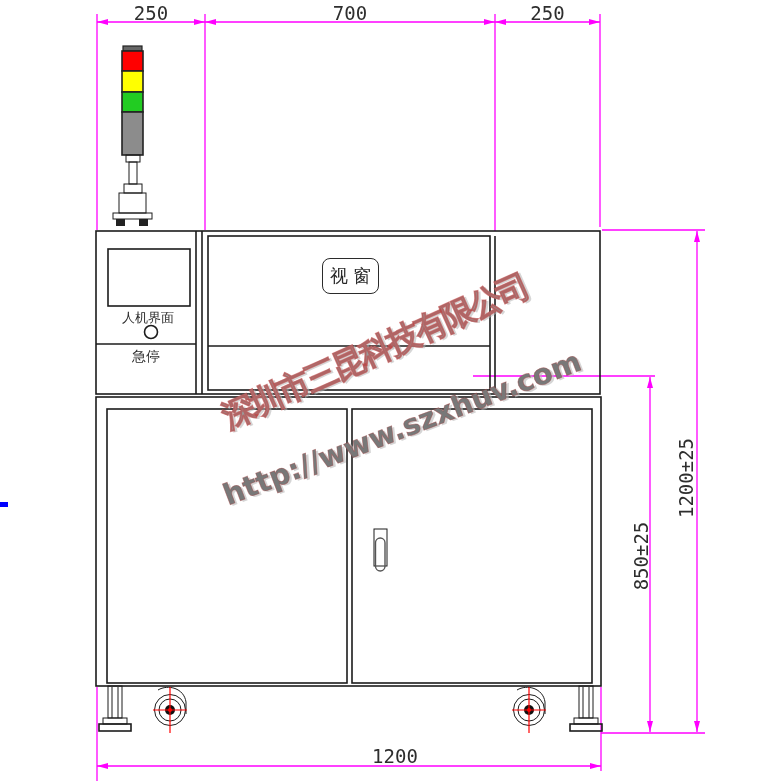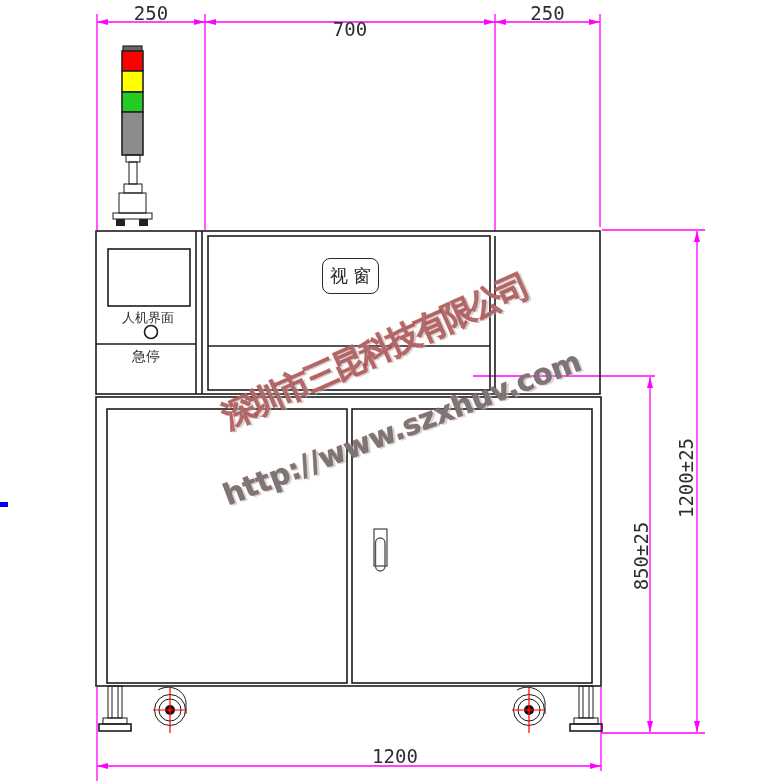--- a/index.html
+++ b/index.html
@@ -130,21 +130,21 @@
       <rect class="bkthin" x="119" y="193" width="27" height="20" fill="#fff"></rect>
       <rect class="bkthin" x="113" y="213" width="39" height="6" fill="#fff"></rect>
       <rect x="116" y="219" width="9" height="7" fill="#222"></rect>
       <rect x="139" y="219" width="9" height="7" fill="#222"></rect>
     </g>
 
     <rect x="0" y="502" width="8" height="5" fill="var(--blue)"></rect>
   </svg>
 
   <div class="dimtext" style="left:97px;top:2px;width:108px;">250</div>
-  <div class="dimtext" style="left:205px;top:18px;width:290px;">700</div>
+  <div class="dimtext" style="left:205px;top:2px;width:290px;">700</div>
   <div class="dimtext" style="left:495px;top:2px;width:105px;">250</div>
   <div class="dimtext" style="left:97px;top:745px;width:596px;">1200</div>
   <div class="dimtext vert" style="left:686px;top:478px;">1200±25</div>
   <div class="dimtext vert" style="left:641px;top:556px;">850±25</div>
 
   <div class="cjk" id="window-label" style="left:322px;top:258px;">视窗</div>
   <div class="cjk" style="left:98px;top:309px;width:100px;font-size:13px;">人机界面</div>
   <div class="cjk" style="left:96px;top:348px;width:100px;font-size:14px;">急停</div>
 
   <div class="wm" id="wm-company">深圳市三昆科技有限公司</div>

